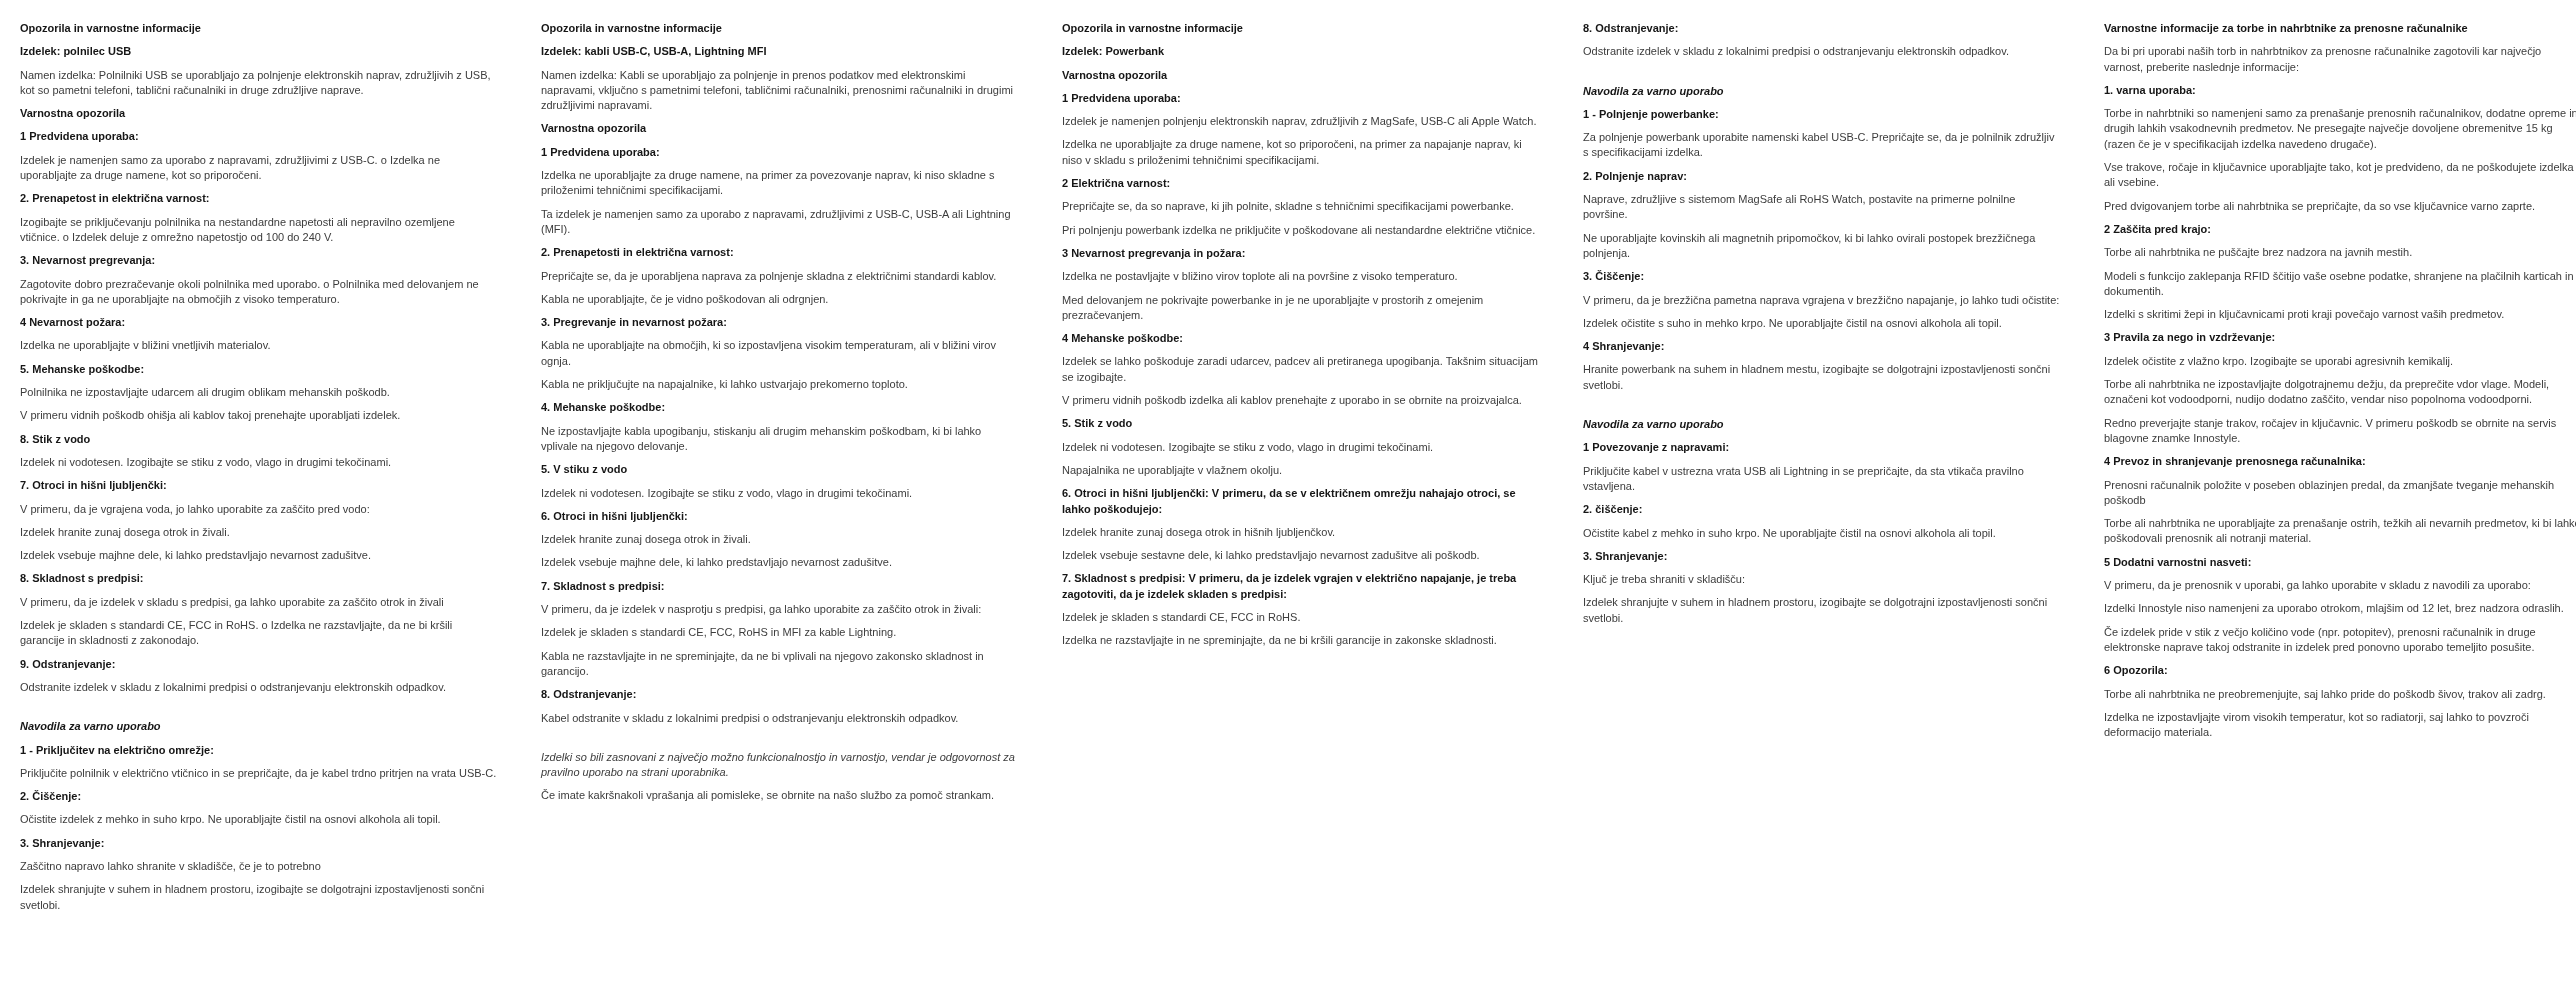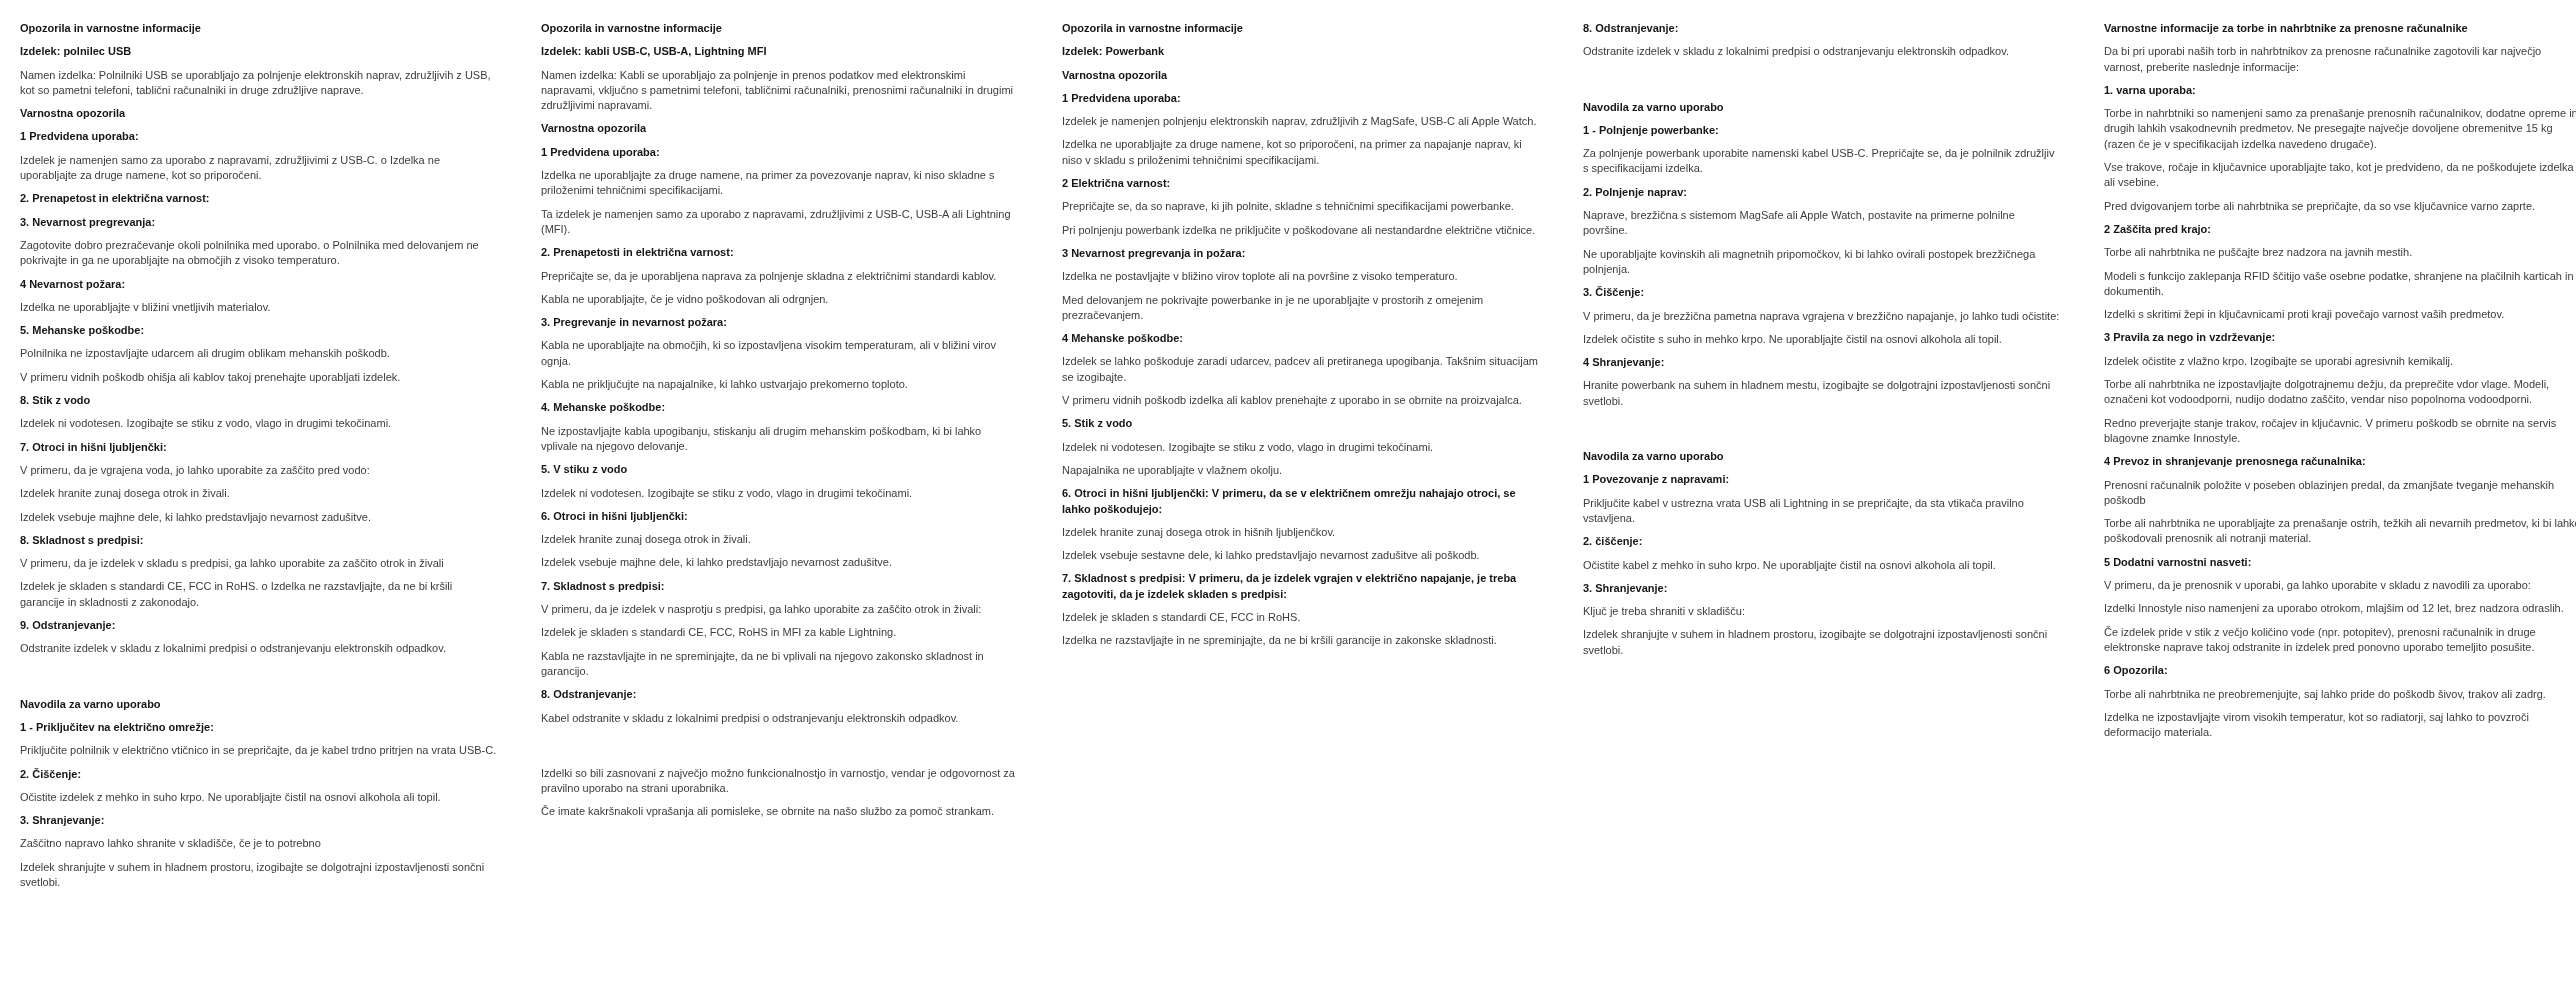--- a/index.html
+++ b/index.html
@@ -30,34 +30,35 @@
     font-size: 11px;
     line-height: 15.3px;
     color: #3c3c3c;
     font-weight: 400;
     white-space: normal;
   }
   .blk.h1, .blk.h2 {
     color: #161616;
     font-weight: 700;
   }
-  .blk.gap { margin-top: 40px; }
+  .blk.gap { margin-top: 24px; font-style: italic; }
 </style>
 </head>
 <body>
 
 <main class="page">
   <section class="col">
       <p class="blk h1">Opozorila in varnostne informacije</p>
       <p class="blk h2">Izdelek: polnilec USB</p>
       <p class="blk p">Namen izdelka: Polnilniki USB se uporabljajo za polnjenje elektronskih naprav, združljivih z USB, kot so pametni telefoni, tablični računalniki in druge združljive naprave.</p>
       <p class="blk h2">Varnostna opozorila</p>
       <p class="blk h2">1 Predvidena uporaba:</p>
       <p class="blk p">Izdelek je namenjen samo za uporabo z napravami, združljivimi z USB-C. o Izdelka ne uporabljajte za druge namene, kot so priporočeni.</p>
       <p class="blk h2">2. Prenapetost in električna varnost:</p>
+      <p class="blk p">Izogibajte se priključevanju polnilnika na nestandardne napetosti ali nepravilno ozemljene vtičnice. o Izdelek deluje z omrežno napetostjo od 100 do 240 V.</p>
       <p class="blk h2">3. Nevarnost pregrevanja:</p>
       <p class="blk p">Zagotovite dobro prezračevanje okoli polnilnika med uporabo. o Polnilnika med delovanjem ne pokrivajte in ga ne uporabljajte na območjih z visoko temperaturo.</p>
       <p class="blk h2">4 Nevarnost požara:</p>
       <p class="blk p">Izdelka ne uporabljajte v bližini vnetljivih materialov.</p>
       <p class="blk h2">5. Mehanske poškodbe:</p>
       <p class="blk p">Polnilnika ne izpostavljajte udarcem ali drugim oblikam mehanskih poškodb.</p>
       <p class="blk p">V primeru vidnih poškodb ohišja ali kablov takoj prenehajte uporabljati izdelek.</p>
       <p class="blk h2">8. Stik z vodo</p>
       <p class="blk p">Izdelek ni vodotesen. Izogibajte se stiku z vodo, vlago in drugimi tekočinami.</p>
       <p class="blk h2">7. Otroci in hišni ljubljenčki:</p>
@@ -134,21 +135,21 @@
       <p class="blk p">Izdelek je skladen s standardi CE, FCC in RoHS.</p>
       <p class="blk p">Izdelka ne razstavljajte in ne spreminjajte, da ne bi kršili garancije in zakonske skladnosti.</p>
     </section>
   <section class="col">
       <p class="blk h2">8. Odstranjevanje:</p>
       <p class="blk p">Odstranite izdelek v skladu z lokalnimi predpisi o odstranjevanju elektronskih odpadkov.</p>
       <p class="blk h2 gap">Navodila za varno uporabo</p>
       <p class="blk h2">1 - Polnjenje powerbanke:</p>
       <p class="blk p">Za polnjenje powerbank uporabite namenski kabel USB-C. Prepričajte se, da je polnilnik združljiv s specifikacijami izdelka.</p>
       <p class="blk h2">2. Polnjenje naprav:</p>
-      <p class="blk p">Naprave, brezžična s sistemom MagSafe ali Apple Watch, postavite na primerne polnilne površine.</p>
+      <p class="blk p">Naprave, združljive s sistemom MagSafe ali RoHS Watch, postavite na primerne polnilne površine.</p>
       <p class="blk p">Ne uporabljajte kovinskih ali magnetnih pripomočkov, ki bi lahko ovirali postopek brezžičnega polnjenja.</p>
       <p class="blk h2">3. Čiščenje:</p>
       <p class="blk p">V primeru, da je brezžična pametna naprava vgrajena v brezžično napajanje, jo lahko tudi očistite:</p>
       <p class="blk p">Izdelek očistite s suho in mehko krpo. Ne uporabljajte čistil na osnovi alkohola ali topil.</p>
       <p class="blk h2">4 Shranjevanje:</p>
       <p class="blk p">Hranite powerbank na suhem in hladnem mestu, izogibajte se dolgotrajni izpostavljenosti sončni svetlobi.</p>
       <p class="blk h2 gap">Navodila za varno uporabo</p>
       <p class="blk h2">1 Povezovanje z napravami:</p>
       <p class="blk p">Priključite kabel v ustrezna vrata USB ali Lightning in se prepričajte, da sta vtikača pravilno vstavljena.</p>
       <p class="blk h2">2. čiščenje:</p>

